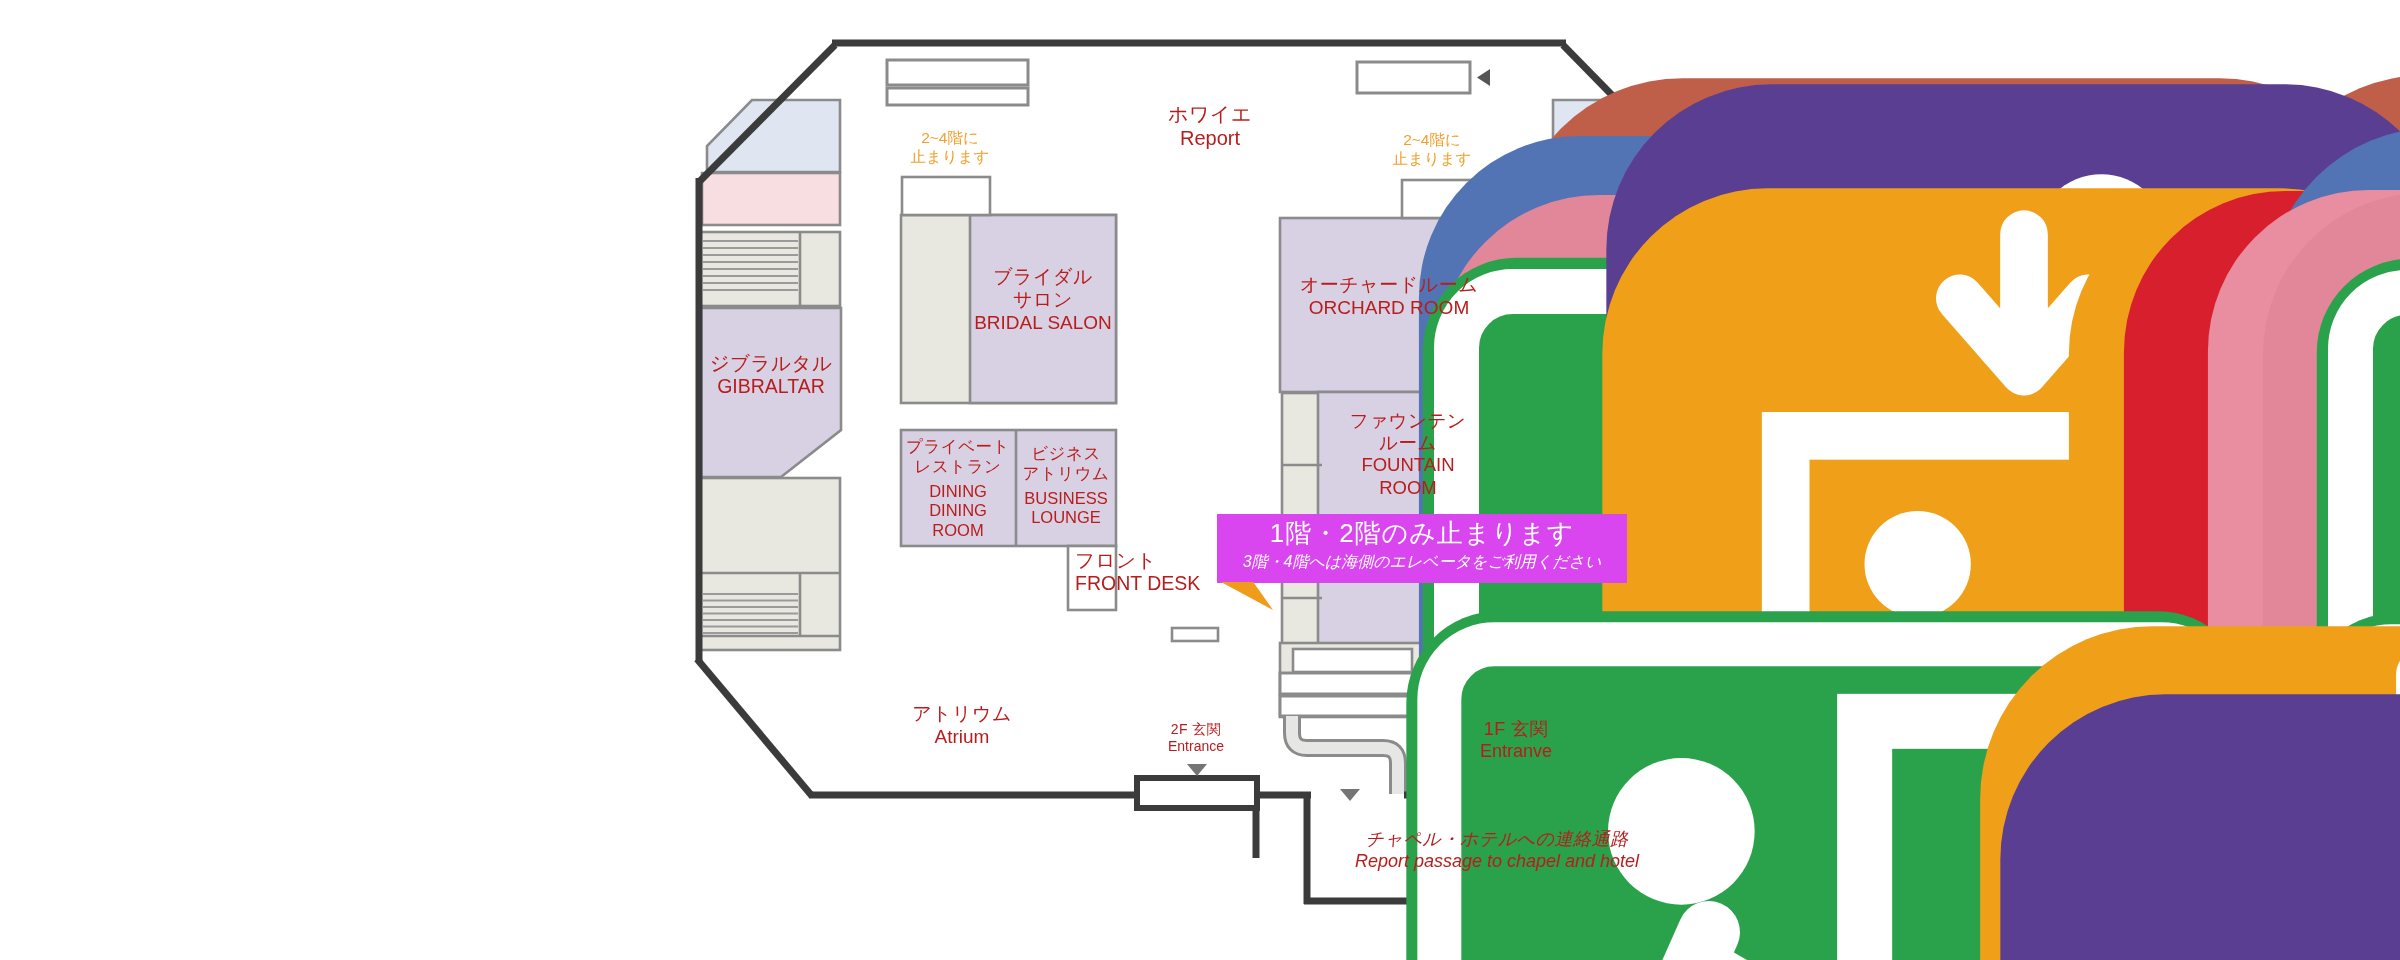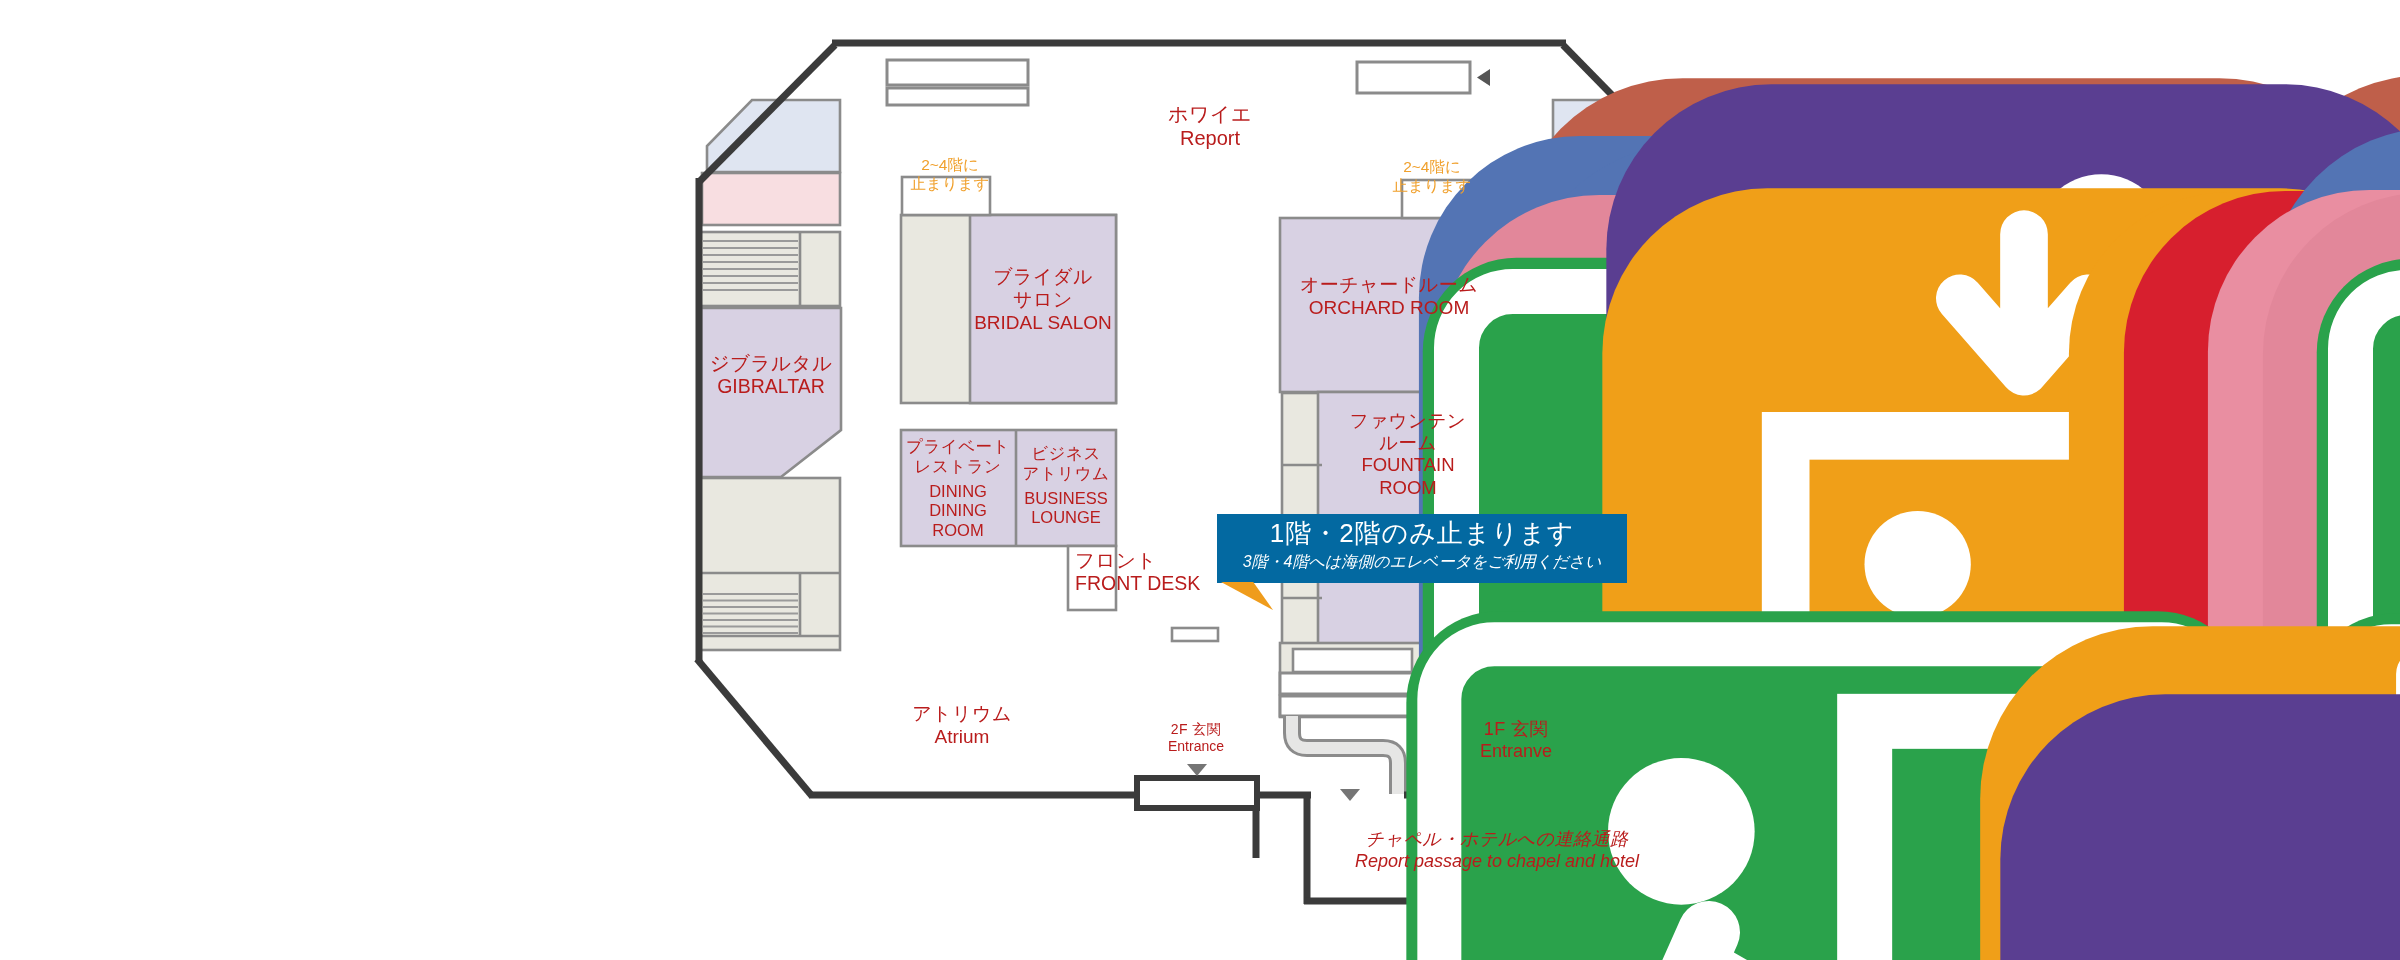--- a/index.html
+++ b/index.html
@@ -3,22 +3,22 @@
 <meta charset="utf-8">
 <style>
   html,body{margin:0;padding:0;background:#fff;}
   #stage{position:relative;width:2400px;height:960px;background:#fff;overflow:hidden;
          font-family:"Liberation Sans","DejaVu Sans",sans-serif;}
   #map-svg{position:absolute;left:0;top:0;}
   .lbl{position:absolute;color:#b91c1c;line-height:1.2;white-space:nowrap;z-index:5;}
   .lbl.c{transform:translateX(-50%);text-align:center;}
   .lbl-line{display:block;}
   .jp{letter-spacing:0.5px;}
-  .note{color:#f0a02c;font-size:15.5px;line-height:1.25;margin-top:27px;}
-  .banner{position:absolute;left:1217px;top:514px;width:410px;height:69px;background:#0369a1;
+  .note{color:#f0a02c;font-size:15.5px;line-height:1.25;}
+  .banner{position:absolute;left:1217px;top:514px;width:410px;height:69px;background:#d946ef;
           color:#fff;text-align:center;z-index:6;}
   .banner-title{display:block;font-size:26px;line-height:38px;letter-spacing:1px;}
   .banner-sub{display:block;font-size:16px;line-height:20px;font-style:italic;}
   .banner-tail{position:absolute;left:1221px;top:582px;width:52px;height:28px;background:#ef9c1c;
                clip-path:polygon(0 0,62% 0,100% 100%);z-index:6;}
   .gap-en{margin-top:5px;}
 </style>
 </head>
 <body>
 

